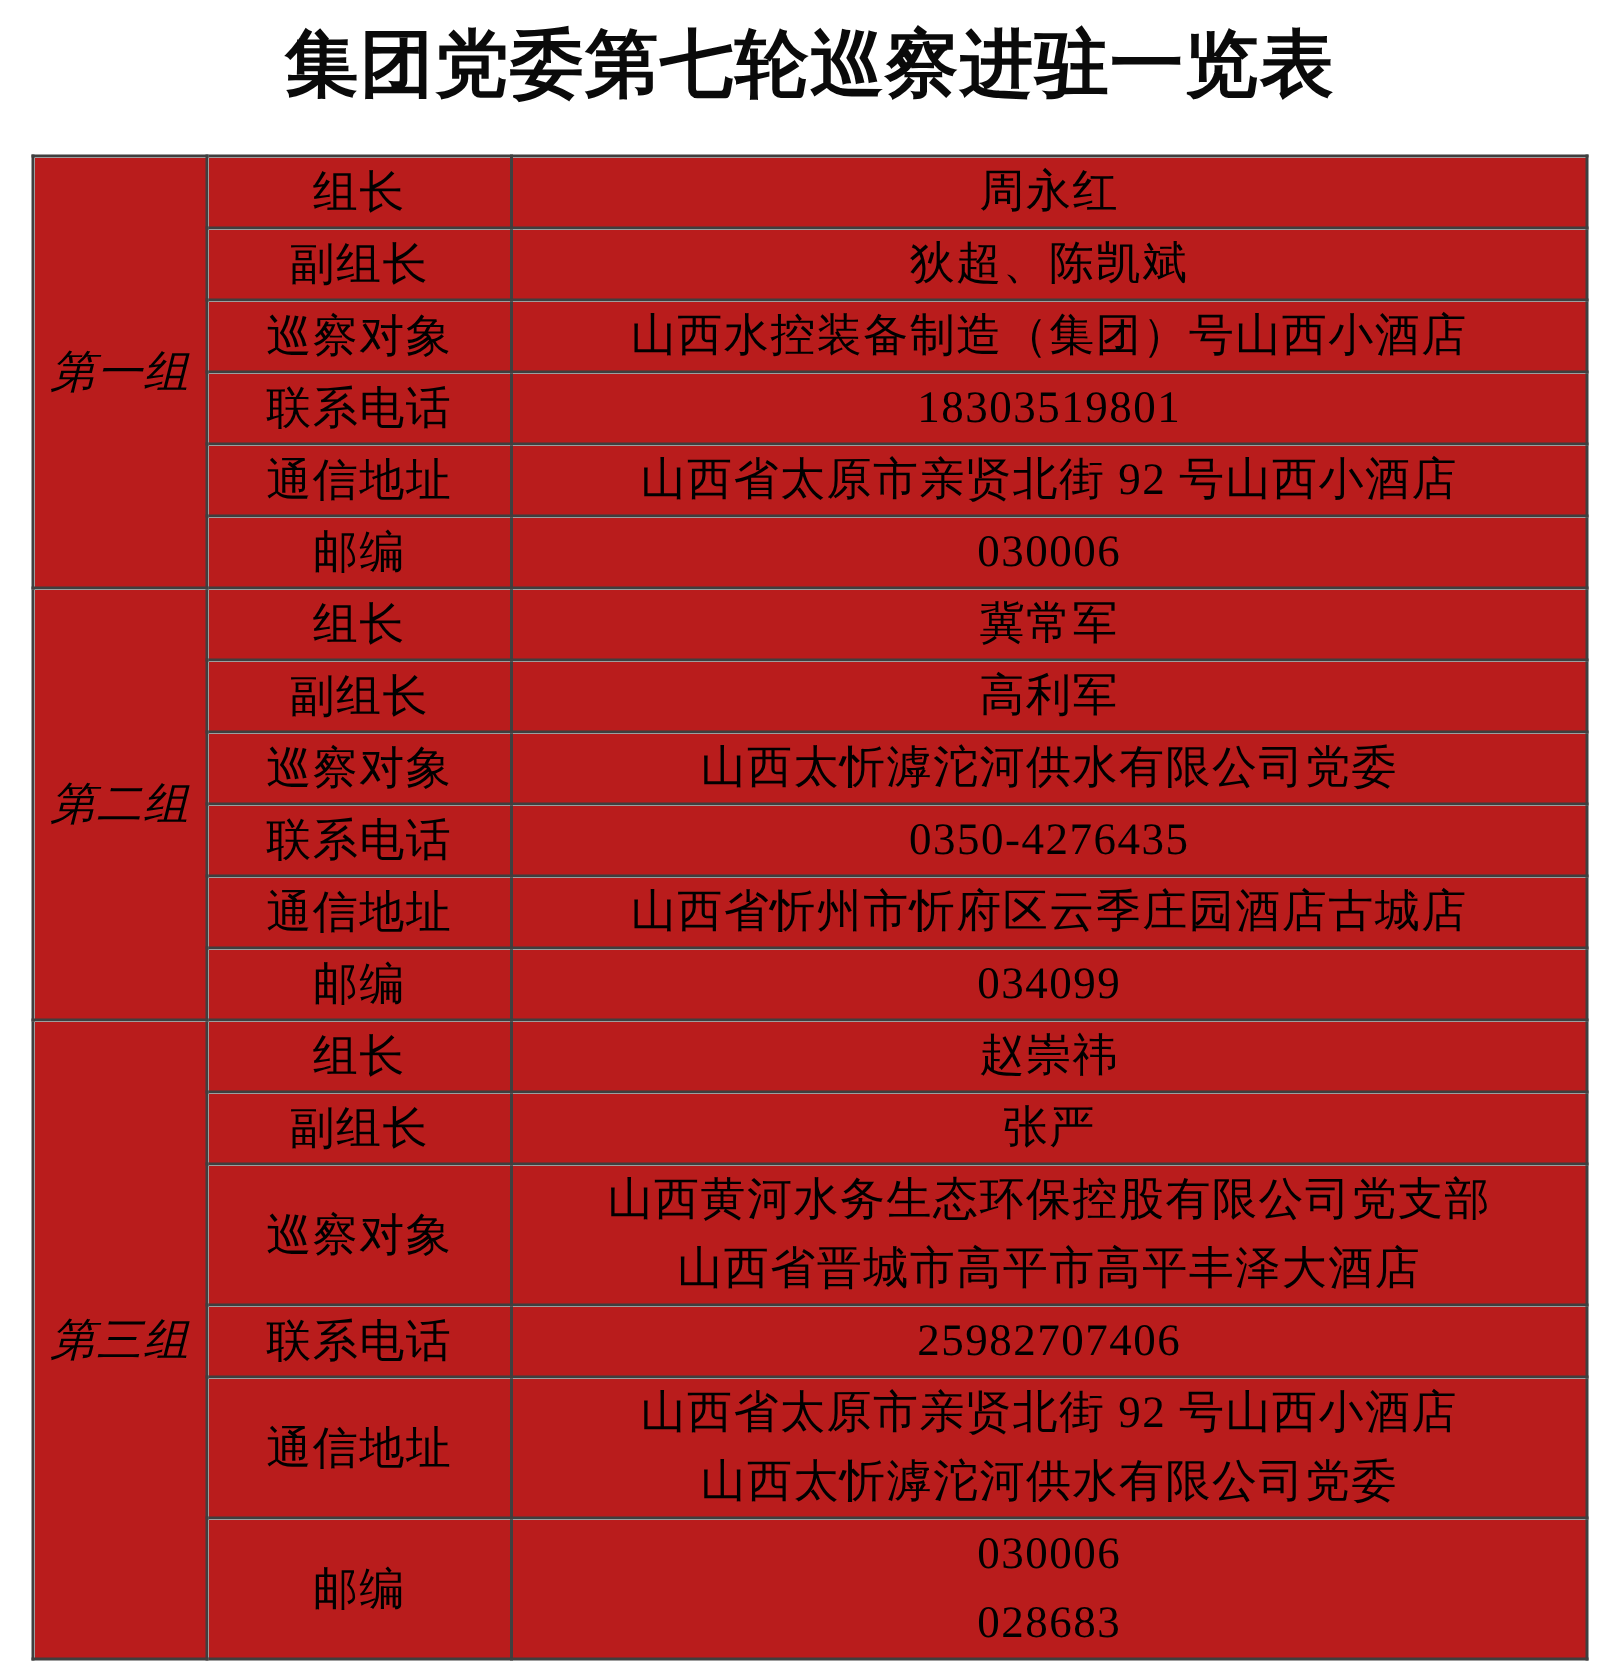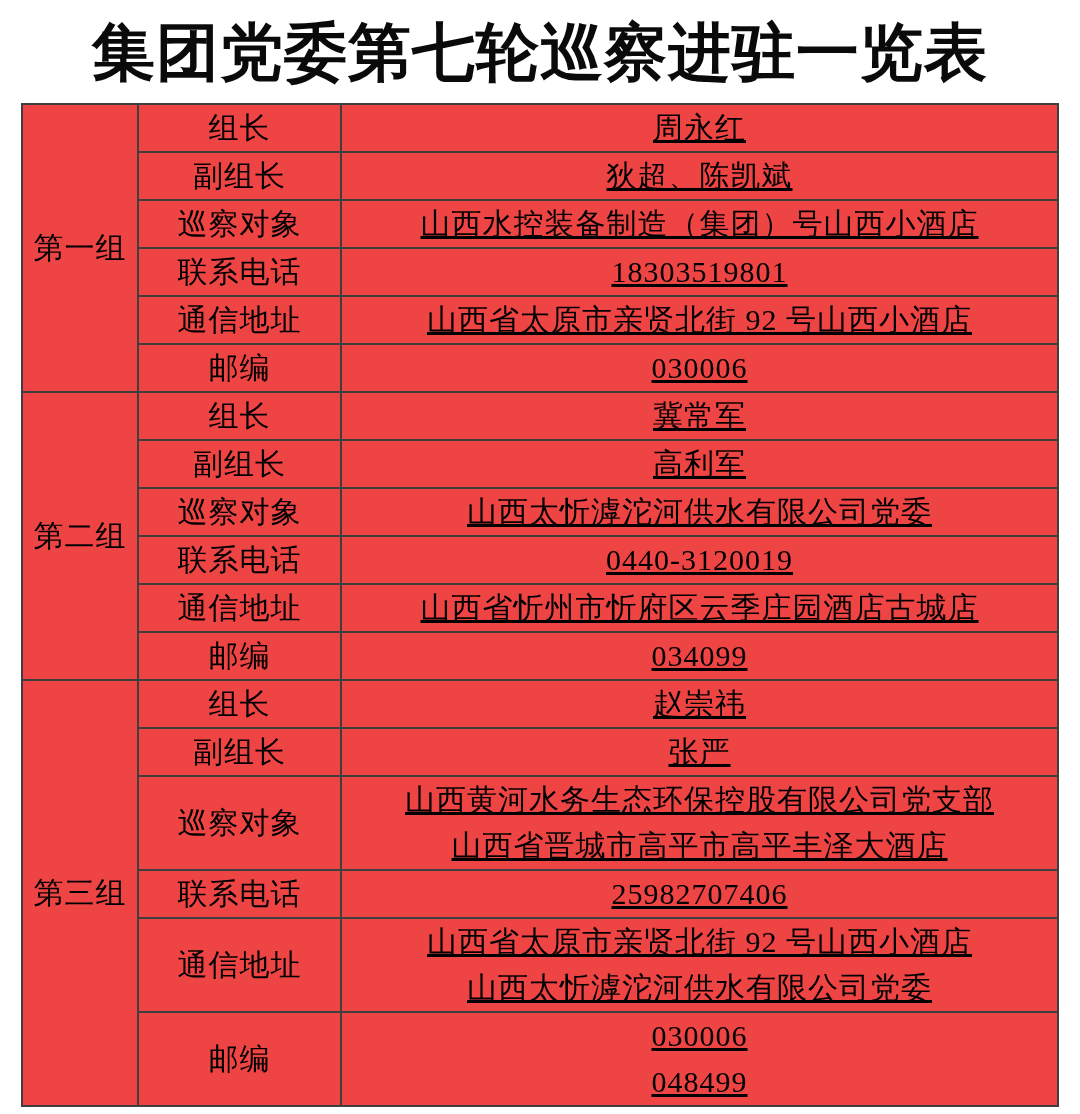--- a/index.html
+++ b/index.html
@@ -15,49 +15,49 @@
     height: 1114px;
     background: #ffffff;
     overflow: hidden;
   }
   .doc-title {
     position: absolute;
     top: 10px;
     left: 0;
     width: 1080px;
     text-align: center;
-    font-size: 63px;
+    font-size: 49px;
     font-weight: 700;
     letter-spacing: 1px;
     color: #0a0a0a;
   }
   table.roster {
     position: absolute;
     left: 21px;
     top: 103px;
     width: 1036px;
     border-collapse: collapse;
     table-layout: fixed;
   }
   table.roster td {
     border: 2px solid #3f3f3f;
     text-align: center;
     vertical-align: middle;
     font-size: 30px;
     letter-spacing: 1px;
-    background: #ef4444;
+    background: #b91c1c;
     overflow: hidden;
   }
   col.c-group { width: 116px; }
   col.c-label { width: 203px; }
   col.c-value { width: 717px; }
   tr.h-single { height: 47px; }
   tr.h-double { height: 94px; }
-  td.group-cell { font-size: 30px; }
-  td.value-cell .vline { line-height: 46px; text-decoration: underline; }
+  td.group-cell { font-size: 30px; font-style: italic; }
+  td.value-cell .vline { line-height: 46px; }
 </style>
 </head>
 <body>
 
 <div class="page">
 
   <div class="doc-title">集团党委第七轮巡察进驻一览表</div>
 
   <table class="roster">
     <colgroup>
@@ -120,21 +120,21 @@
       </tr>
       <tr class="h-single">
         <td class="label-cell">巡察对象</td>
         <td class="value-cell">
             <div class="vline">山西太忻滹沱河供水有限公司党委</div>
           </td>
       </tr>
       <tr class="h-single">
         <td class="label-cell">联系电话</td>
         <td class="value-cell">
-            <div class="vline">0440-3120019</div>
+            <div class="vline">0350-4276435</div>
           </td>
       </tr>
       <tr class="h-single">
         <td class="label-cell">通信地址</td>
         <td class="value-cell">
             <div class="vline">山西省忻州市忻府区云季庄园酒店古城店</div>
           </td>
       </tr>
       <tr class="h-single">
         <td class="label-cell">邮编</td>
@@ -173,19 +173,19 @@
         <td class="label-cell">通信地址</td>
         <td class="value-cell">
           <div class="vline">山西省太原市亲贤北街 92 号山西小酒店</div>
           <div class="vline">山西太忻滹沱河供水有限公司党委</div>
         </td>
       </tr>
       <tr class="h-double">
         <td class="label-cell">邮编</td>
         <td class="value-cell">
           <div class="vline">030006</div>
-          <div class="vline">048499</div>
+          <div class="vline">028683</div>
         </td>
       </tr>
     </tbody>
   </table>
 
 </div>
 
 </body></html>

